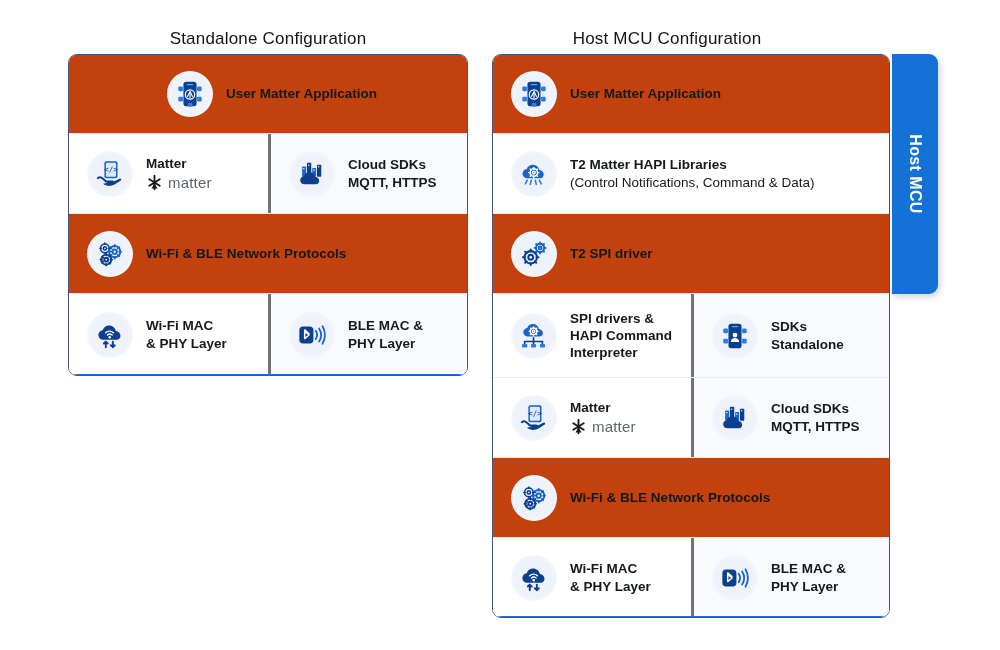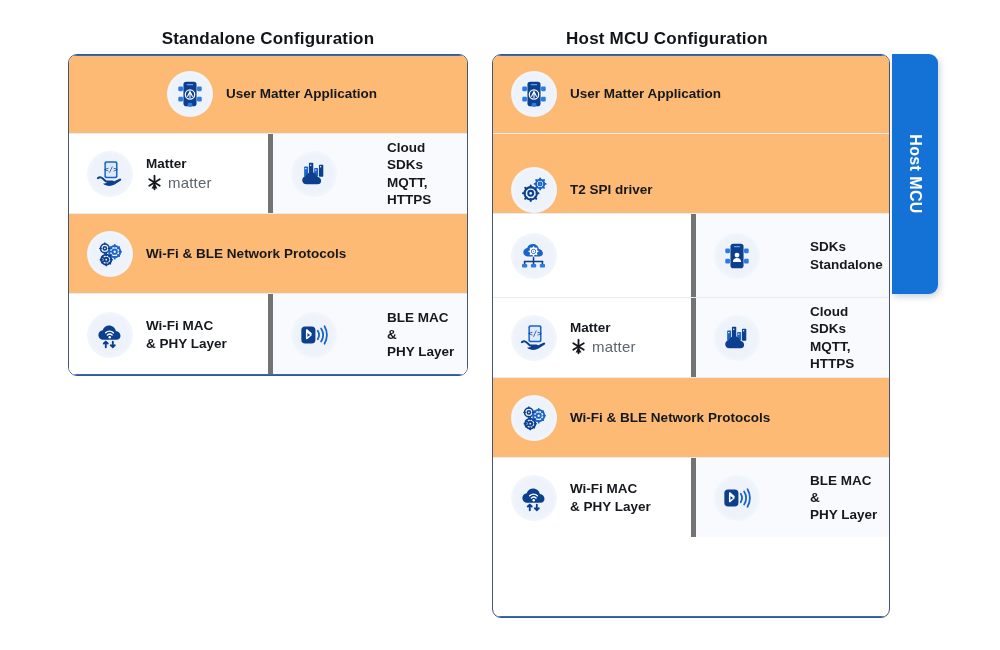--- a/index.html
+++ b/index.html
@@ -6,21 +6,21 @@
   body{
     width:1000px;height:650px;background:#ffffff;
     font-family:"Liberation Sans", sans-serif;
     color:#1a1a1a;overflow:hidden;position:relative;
   }
   .stage{position:absolute;inset:0;}
 
   
   .col-title{
     position:absolute;text-align:center;
-    font-size:17px;font-weight:bold;color:#111418;
+    font-size:17px;font-weight:normal;color:#111418;
     letter-spacing:.2px;
   }
   #title-left{left:68px;top:29px;width:400px;}
   #title-right{left:468px;top:29px;width:398px;}
 
   
   .panel{
     position:absolute;
     border:1.5px solid #4a5370;
     border-radius:9px;
@@ -34,33 +34,33 @@
     content:"";position:absolute;left:-1px;right:-1px;bottom:-1px;height:2px;
     background:#1f6fe0;border-radius:0 0 9px 9px;
   }
   .panel::before{
     content:"";position:absolute;left:-1px;right:-1px;top:-1px;height:2px;
     background:#1f6fe0;border-radius:9px 9px 0 0;z-index:2;
   }
 
   
   .row{display:flex;width:100%;box-sizing:border-box;}
-  .row.tint{background:#fdba74;}
+  .row.tint{background:#c2410c;}
   .row.plain{background:#ffffff;}
   .row.sep{border-top:1px solid #e7ecf4;}
 
   .cell{
     display:flex;align-items:center;
     box-sizing:border-box;
     padding:0 10px 0 18px;
     min-width:0;
   }
   .cell.half{width:50%;}
   .cell.full{width:100%;}
-  .cell.divider{border-left:5px solid #737373;gap:37px;}
+  .cell.divider{border-left:3px solid #737373;}
   .cell.tintcell{background:#f8fafd;}
   .cell.whitecell{background:#ffffff;}
 
   
   .ico{
     flex:0 0 auto;width:46px;height:46px;border-radius:50%;
     background:radial-gradient(circle at 50% 50%, #eef3fb 0%, #eef3fb 58%, #f3f7fc 74%, rgba(243,247,252,0) 100%);
     display:flex;align-items:center;justify-content:center;
     margin-right:13px;
   }
@@ -243,21 +243,44 @@
               <rect x="23.5" y="8" width="5" height="5" rx="1.2" fill="#2b7be4"></rect>
               <rect x="23.5" y="19" width="5" height="5" rx="1.2" fill="#2b7be4"></rect>
               <rect x="13.5" y="25.5" width="5" height="4" rx="1.2" fill="#2b7be4"></rect>
             </svg>
           </div>
           <div class="lbl">
             <div>User Matter Application</div>
           </div>
         </div>
       </div>
-      <div class="row tint sep" style="height: 80px; align-items: flex-end;">
+      <div class="row plain sep" style="height: 80px;">
+        <div class="cell full">
+          <div class="ico">
+            <svg width="30" height="30" viewBox="0 0 32 32">
+              <path d="M9 20.5c-2.9 0-5.2-2.2-5.2-4.9 0-2.5 1.9-4.6 4.4-4.9.9-2.8 3.6-4.7 6.6-4.7 3.4 0 6.3 2.4 6.9 5.6 2.7.2 4.7 2.4 4.7 5 0 2.3-1.8 3.9-4.1 3.9z" fill="#1b63c8"></path>
+              <g fill="none" stroke="#ffffff" stroke-width="1.6">
+                <circle cx="15.8" cy="14.5" r="4"></circle>
+                <circle cx="15.8" cy="14.5" r="1.5"></circle>
+              </g>
+              <g stroke="#ffffff" stroke-width="1.5" stroke-linecap="round">
+                <path d="M15.8 9v1.6M15.8 18.4V20M21.3 14.5h-1.6M10.3 14.5h1.6M19.7 10.6l-1.1 1.1M13 17.3l-1.1 1.1M19.7 18.4l-1.1-1.1M13 11.7l-1.1-1.1"></path>
+              </g>
+              <g stroke="#2b7be4" stroke-width="1.7" stroke-linecap="round">
+                <path d="M8.8 22.5l-2.1 4M13 22.8l-1 4.2M17.4 22.8l1 4.2M21.6 22.5l2.1 4"></path>
+              </g>
+            </svg>
+          </div>
+          <div class="lbl">
+            <div>T2 Matter HAPI Libraries</div>
+            <div class="sub">(Control Notifications, Command &amp; Data)</div>
+          </div>
+        </div>
+      </div>
+      <div class="row tint sep" style="height: 80px;">
         <div class="cell full">
           <div class="ico">
             <svg width="30" height="30" viewBox="0 0 32 32">
               <g fill="none" stroke="#0d3f8f" stroke-width="2.2">
                 <circle cx="12.5" cy="19.5" r="6.6"></circle>
                 <circle cx="12.5" cy="19.5" r="2.6"></circle>
               </g>
               <g stroke="#0d3f8f" stroke-width="2.1" stroke-linecap="round">
                 <path d="M12.5 11.2v2.1M12.5 25.7v2.1M20.8 19.5h-2.1M4.2 19.5h2.1M18.4 13.6l-1.5 1.5M8.1 23.9l-1.5 1.5M18.4 25.4l-1.5-1.5M8.1 15.1l-1.5-1.5"></path>
               </g>
@@ -287,20 +310,25 @@
               <g stroke="#ffffff" stroke-width="1.4" stroke-linecap="round">
                 <path d="M15.5 6.2v1.4M15.5 14.4v1.4M20.3 11h-1.4M10.7 11h1.4M18.9 7.6l-1 1M13.1 13.4l-1 1M18.9 14.4l-1-1M13.1 8.6l-1-1"></path>
               </g>
               <path d="M15.5 17.8v4" stroke="#0d3f8f" stroke-width="1.7" stroke-linecap="round"></path>
               <path d="M6 21.8h19" stroke="#0d3f8f" stroke-width="1.7" stroke-linecap="round"></path>
               <path d="M6 21.8v3M15.5 21.8v3M25 21.8v3" stroke="#0d3f8f" stroke-width="1.7" stroke-linecap="round"></path>
               <rect x="3.2" y="24.6" width="5.6" height="3.6" rx="1" fill="#2b7be4"></rect>
               <rect x="12.7" y="24.6" width="5.6" height="3.6" rx="1" fill="#2b7be4"></rect>
               <rect x="22.2" y="24.6" width="5.6" height="3.6" rx="1" fill="#2b7be4"></rect>
             </svg>
+          </div>
+          <div class="lbl">
+            <div>SPI drivers &amp;</div>
+            <div>HAPI Command</div>
+            <div>Interpreter</div>
           </div>
         </div>
         <div class="cell half divider tintcell">
           <div class="ico">
             <svg width="30" height="30" viewBox="0 0 32 32">
               <rect x="9" y="3" width="14" height="26" rx="3" fill="#0d3f8f"></rect>
               <rect x="12.5" y="5.2" width="7" height="1.4" rx="0.7" fill="#5aa2f0"></rect>
               <circle cx="16" cy="15" r="2.6" fill="#ffffff"></circle>
               <path d="M11.6 22.5c0-2.6 2-4.3 4.4-4.3s4.4 1.7 4.4 4.3z" fill="#ffffff"></path>
               <rect x="3.5" y="8" width="5" height="5" rx="1.2" fill="#2b7be4"></rect>

